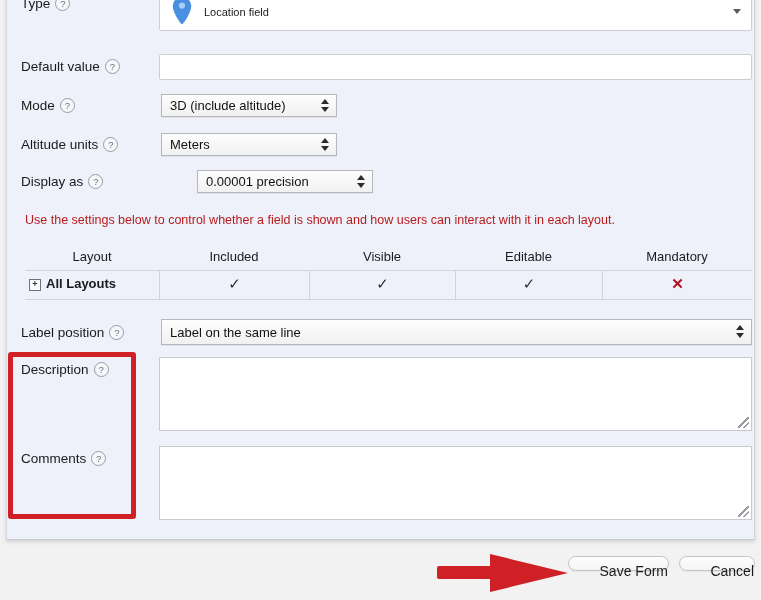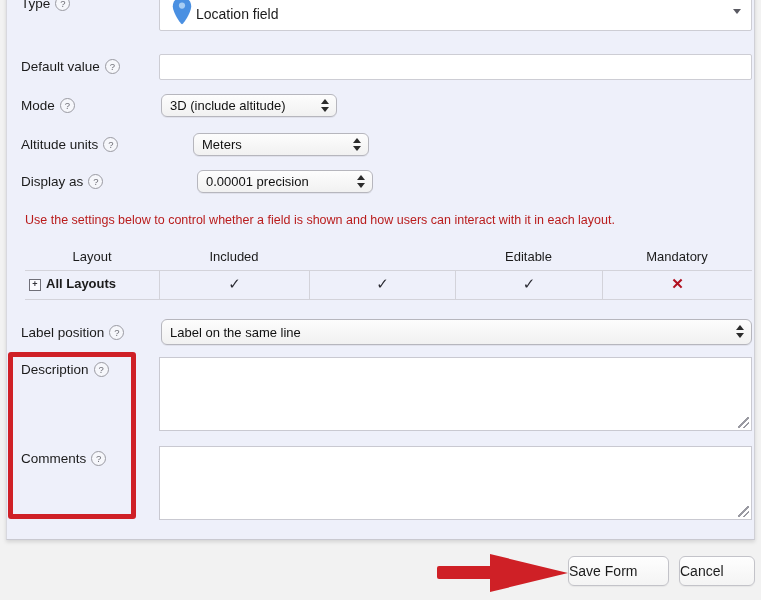--- a/index.html
+++ b/index.html
@@ -49,21 +49,21 @@
   
   .typebox{
     position:absolute;
     left:152px; top:-7px; width:593px; height:44px;
     background:#ffffff;
     border:1px solid #cdcdd4;
     border-radius:2px;
     box-sizing:border-box;
   }
   .pin{position:absolute;left:10px;top:8px;width:24px;height:30px;}
-  .typetext{position:absolute;left:36px;top:18px;font-size:14px;color:#1b1b1b;}
+  .typetext{position:absolute;left:44px;top:18px;font-size:11px;color:#1b1b1b;}
   .caret{
     position:absolute;right:10px;top:21px;
     width:0;height:0;
     border-left:4px solid transparent;
     border-right:4px solid transparent;
     border-top:5px solid #5a5a62;
   }
 
   
   .tinput{
@@ -74,21 +74,21 @@
     border-radius:2px;
     box-sizing:border-box;
   }
 
   
   .sel{
     position:absolute;
     height:23px;
     background:linear-gradient(#fdfdfd,#f1f1f1);
     border:1px solid #b6b6bd;
-    border-radius:6px;
+    border-radius:0;
     box-sizing:border-box;
     box-shadow:0 1px 0 rgba(0,0,0,.06);
     padding-left:40px;
   }
   .sel .val{
     position:absolute;left:8px;top:3px;
     font-size:13px;color:#111;white-space:nowrap;
   }
   .sel .arrows{position:absolute;right:7px;top:4px;width:8px;height:15px;}
   .sel .arrows i{display:block;width:0;height:0;margin:0 auto;}
@@ -154,28 +154,28 @@
     left:8px; top:352px; width:128px; height:167px;
     border:5px solid #cf2026;
     border-radius:3px;
     box-sizing:border-box;
     pointer-events:none;
   }
 
   
   .btn{
     position:absolute;
-    height:30px;
+    height:15px;
     background:linear-gradient(#fefefe,#f4f4f4);
     border:1px solid #c3c3c9;
-    border-radius:6px;
+    border-radius:11px;
     box-sizing:border-box;
     font-size:14px;
     color:#1b1b1b;
-    text-align:left;
+    text-align:right;
     line-height:28px;
     box-shadow:0 1px 1px rgba(0,0,0,.05);
   }
   .arrow-shaft{
     position:absolute;left:437px;top:566px;width:58px;height:13px;
     background:#cf2026;border-radius:2px;
   }
   .arrow-head{
     position:absolute;left:490px;top:554px;
     width:0;height:0;
@@ -217,21 +217,21 @@
       <div class="val">3D (include altitude)</div>
       <div class="arrows">
           <i class="up"></i>
           <i class="dn"></i>
         </div>
     </div>
 
     <div class="lbl" style="left:14px;top:143px;">
       <span>Altitude units</span><span class="help">?</span>
     </div>
-    <div class="sel" style="left:154px;top:139px;width:176px;margin-left:32px;">
+    <div class="sel" style="left:154px;top:139px;width:176px;">
       <div class="val">Meters</div>
       <div class="arrows">
           <i class="up"></i>
           <i class="dn"></i>
         </div>
     </div>
 
     <div class="lbl" style="left:14px;top:180px;">
       <span>Display as</span><span class="help">?</span>
     </div>
@@ -242,20 +242,21 @@
           <i class="dn"></i>
         </div>
     </div>
 
     <div class="helper">Use the settings below to control whether a field is shown and how users can interact with it in each layout.</div>
 
     <div class="tbl">
       <div class="thead">
         <div class="th" style="left:0px;width:134px;">Layout</div>
         <div class="th" style="left:134px;width:150px;">Included</div>
+        <div class="th" style="left:284px;width:146px;">Visible</div>
         <div class="th" style="left:430px;width:147px;">Editable</div>
         <div class="th" style="left:577px;width:150px;">Mandatory</div>
       </div>
       <div class="trow">
         <div class="rowname">
           <span class="expander">+</span><span>All Layouts</span>
         </div>
         <div class="cell" style="left:134px;width:150px;">
           <span>✓</span>
         </div>

